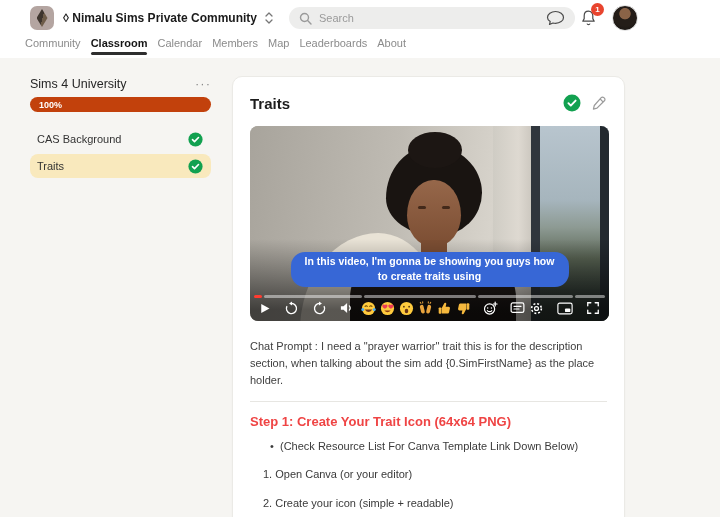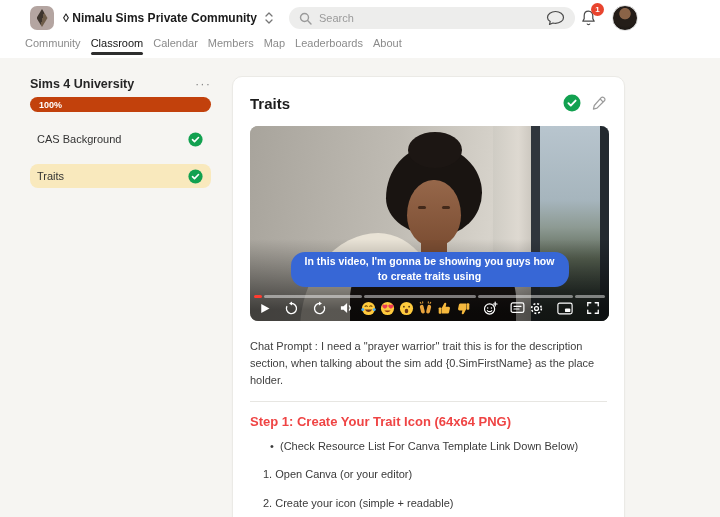--- a/index.html
+++ b/index.html
@@ -16,33 +16,33 @@
   .search input { border:none; outline:none; background:transparent; font-size:11px; color:#555; width:100%; font-family:"Liberation Sans",sans-serif; }
   .search input::placeholder { color:#9a9a9a; }
   .header-icons { position:absolute; left:546px; top:0; height:36px; display:flex; align-items:center; gap:15px; }
   .icon-btn { position:relative; display:flex; align-items:center; cursor:pointer; }
   .badge { position:absolute; top:-6px; right:-7px; min-width:13px; height:13px; border-radius:7px; background:#e8442e; color:#fff; font-size:8px; font-weight:bold; display:flex; align-items:center; justify-content:center; padding:0 3px; }
   .avatar { width:26px; height:26px; border-radius:50%; background:radial-gradient(circle at 50% 32%,#8a6347 0 26%,#241d18 30% 60%,#141210 100%); border:1px solid #e2e2e2; cursor:pointer; }
 
   
   .nav { position:absolute; top:36px; left:0; right:0; height:22px; background:#fff; display:flex; align-items:flex-start; gap:10px; padding-left:25px; font-size:11px; color:#8b8b8b; }
   .tab { position:relative; padding-top:1px; cursor:pointer; white-space:nowrap; }
-  .tab.active { color:#151515; font-weight:normal; }
+  .tab.active { color:#151515; font-weight:bold; }
   .tab.active::after { content:""; position:absolute; left:0; right:0; bottom:-6px; height:3px; background:#2e2e2e; border-radius:2px; }
 
   
   .content { position:absolute; top:58px; left:0; right:0; bottom:0; background:#f6f5f2; overflow:hidden; }
 
   
   .sidebar { position:absolute; left:30px; top:18px; width:181px; }
   .course-header { display:flex; align-items:center; justify-content:space-between; height:16px; }
-  .course-title { font-size:12.5px; font-weight:bold; color:#262626; }
+  .course-title { font-size:12.5px; font-weight:normal; color:#262626; }
   .course-menu { color:#8a8a8a; font-size:13px; letter-spacing:1px; cursor:pointer; line-height:8px; }
   .progress-pill { margin-top:5px; height:15px; border-radius:8px; background:#c2410c; display:flex; align-items:center; padding-left:9px; color:#fff; font-size:9px; font-weight:bold; }
-  .side-items { margin-top:15px; display:flex; flex-direction:column; gap:13px; }
+  .side-items { margin-top:15px; display:flex; flex-direction:column; gap:3px; }
   .side-item { height:24px; display:flex; align-items:center; justify-content:space-between; padding:0 8px 0 7px; border-radius:8px; font-size:11px; color:#333; cursor:pointer; }
   .side-item.active { background:#f9e9bd; }
 
   
   .card { position:absolute; left:232px; top:18px; width:393px; height:472px; background:#fff; border:1px solid #ebeae6; border-radius:10px; padding:16px 17px; box-shadow:0 1px 2px rgba(0,0,0,.03); }
   .lesson-header { display:flex; align-items:center; height:20px; }
   .lesson-title { font-size:15px; font-weight:bold; color:#1d1d1d; flex:1; }
   .lesson-header .hicon { margin-left:10px; display:flex; cursor:pointer; }
 
   

